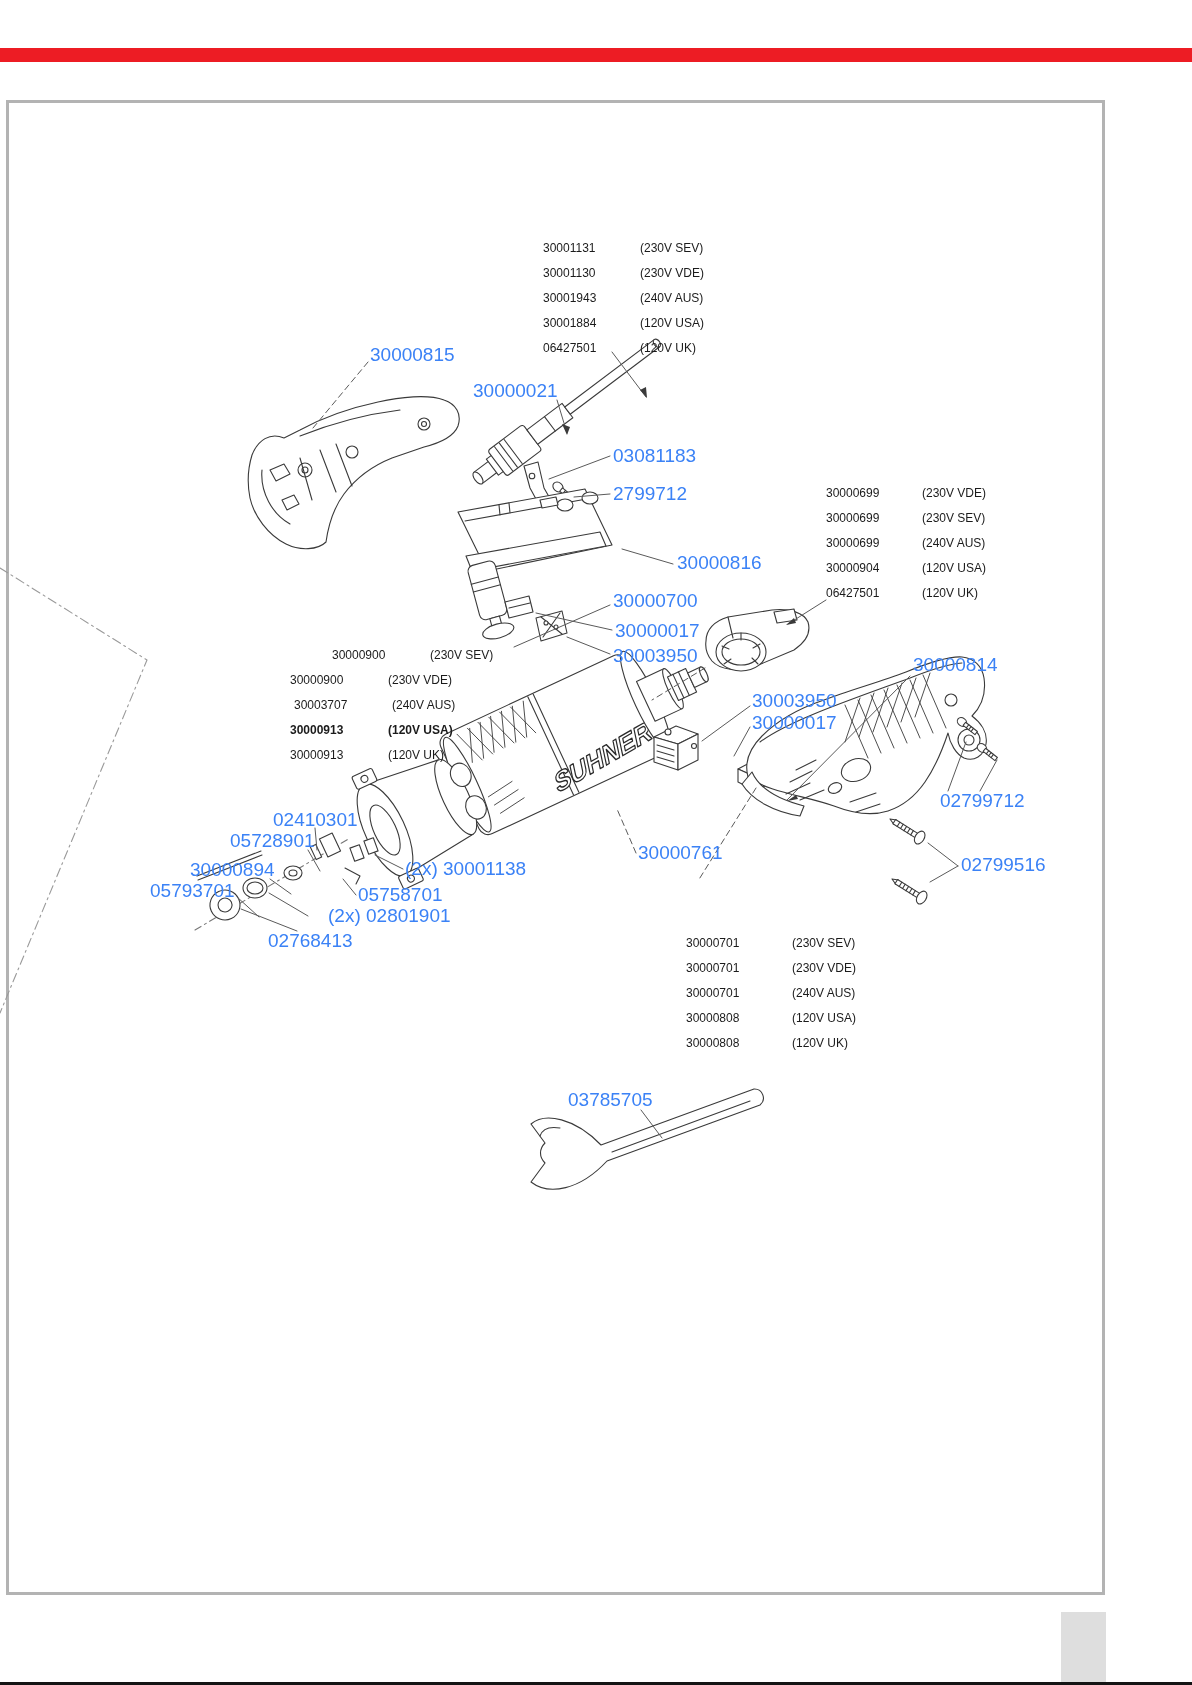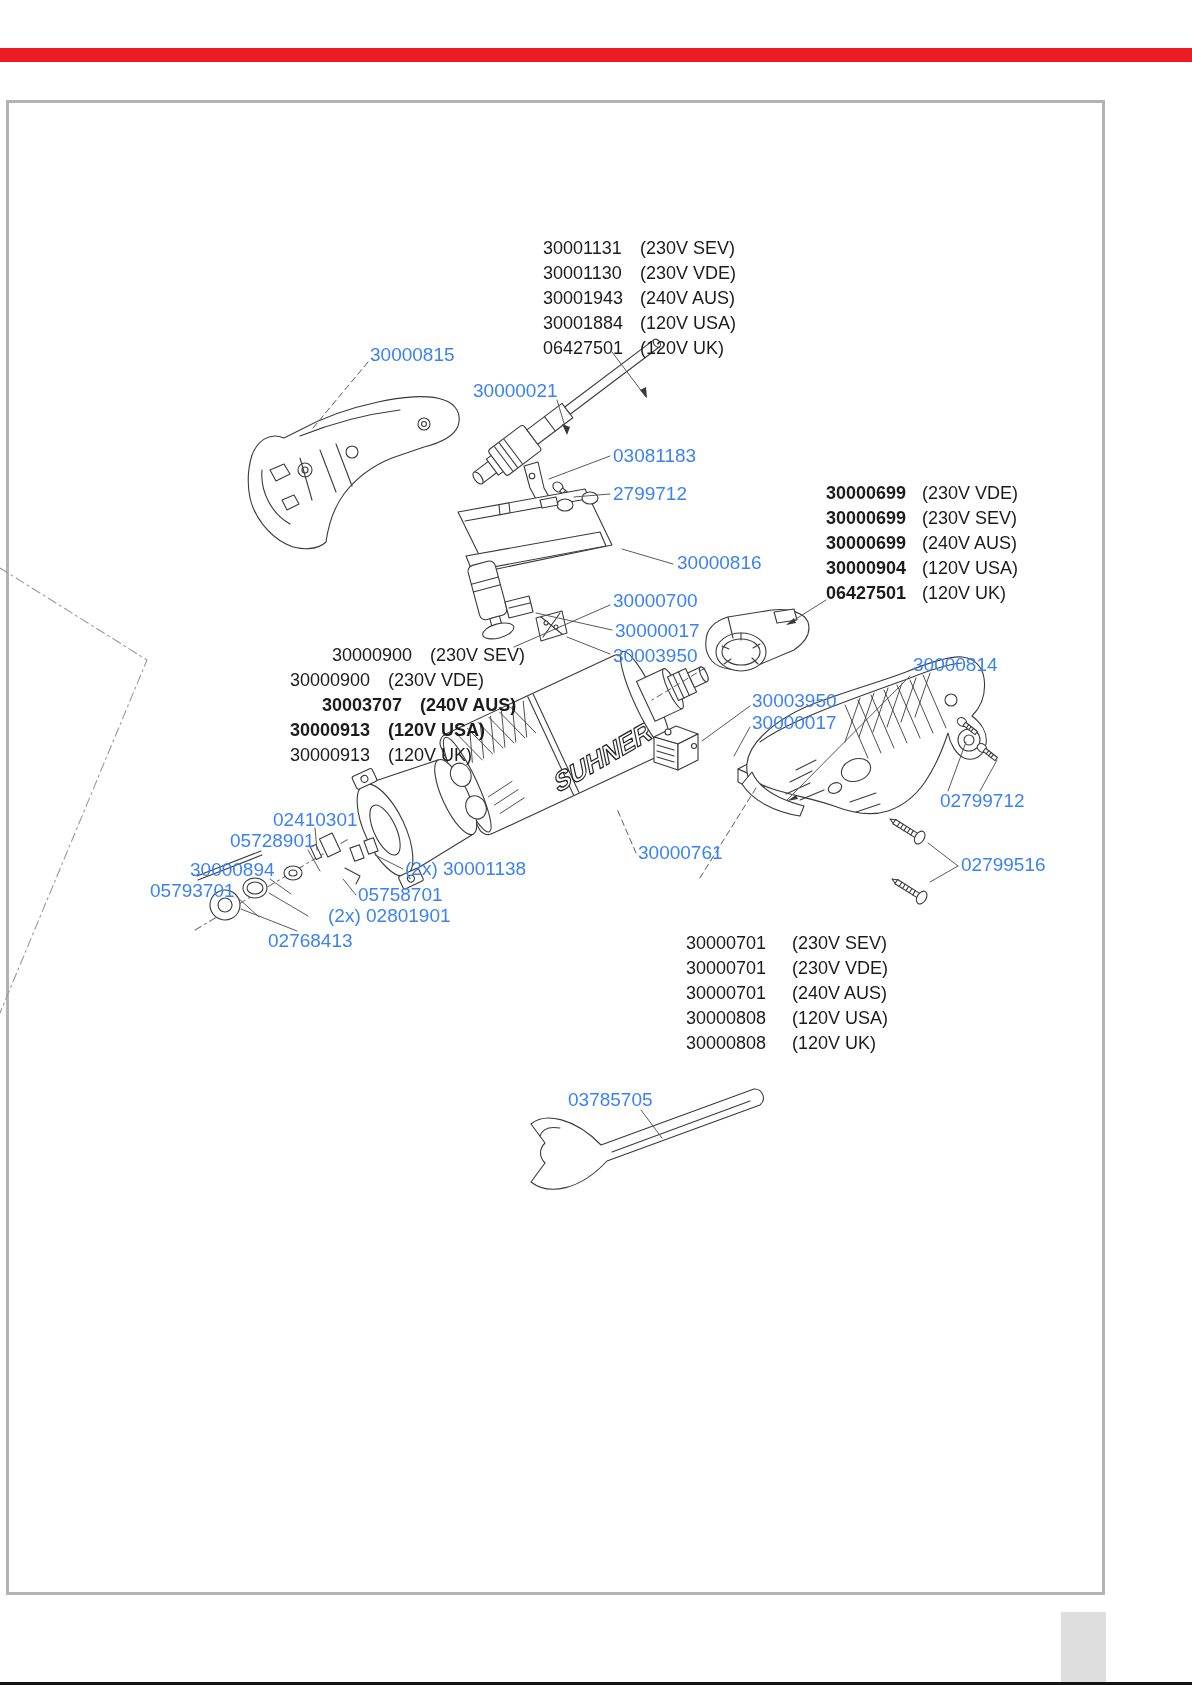--- a/index.html
+++ b/index.html
@@ -3,30 +3,30 @@
 <meta charset="utf-8">
 <style>
   html,body{margin:0;padding:0;background:#e9e9e9;}
   .page{position:relative;width:1192px;height:1685px;background:#ffffff;overflow:hidden;
         font-family:"Liberation Sans",sans-serif;}
   .top-bar{position:absolute;left:0;top:48px;width:1192px;height:14px;}
   .frame{position:absolute;left:6px;top:100px;width:1099px;height:1495px;
          border:3px solid #b3b3b3;box-sizing:border-box;background:#fff;}
   .drawing{position:absolute;left:0;top:0;width:1192px;height:1685px;}
   .lbl{position:absolute;font-size:19px;color:#3b82f6;white-space:nowrap;line-height:20px;}
-  .vblock{position:absolute;font-size:18px;color:#1b1b1b;}
+  .vblock{position:absolute;font-size:12px;color:#1b1b1b;}
   .vrow{height:25px;line-height:25px;white-space:nowrap;}
   .vrow .part{display:inline-block;}
   .b-spindle .part{width:97px;}
-  .b-controller .part{width:96px;font-weight:bold;}
+  .b-controller .part{width:96px;}
   .b-field .part{width:98px;}
   .b-armature .part{width:106px;margin-top:48px;}
   .stair .vrow:nth-child(1){margin-left:42px;}
   .stair .vrow:nth-child(2){}
-  .stair .vrow:nth-child(3){margin-left:32px;font-weight:bold;}
+  .stair .vrow:nth-child(3){margin-left:4px;}
   .stair .vrow:nth-child(4){font-weight:bold;}
   .stair .vrow:nth-child(5){margin-left:0;}
   .footer-block{position:absolute;left:1061px;top:1612px;width:45px;height:70px;}
   .bottom-line{position:absolute;left:0;top:1682px;width:1192px;height:3px;}
   svg *{vector-effect:non-scaling-stroke;}
 </style>
 </head>
 <body>
 
 <div class="page">

